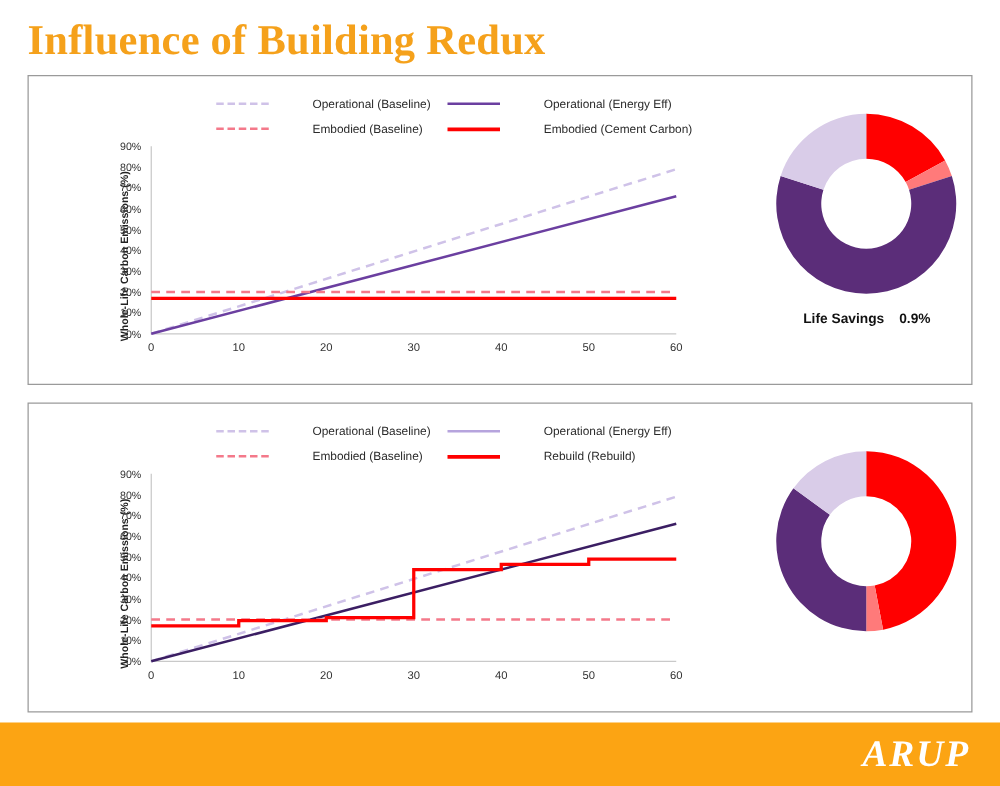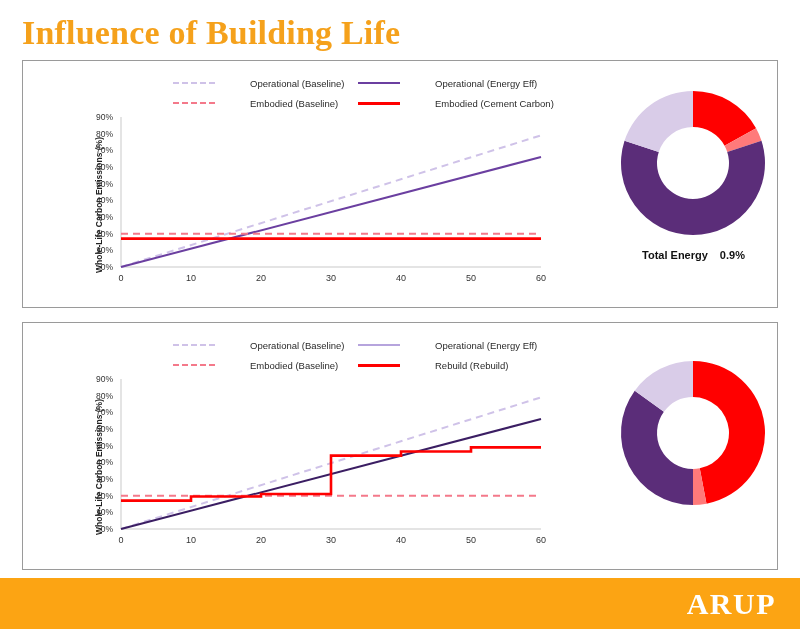--- a/index.html
+++ b/index.html
@@ -95,35 +95,36 @@
     position:absolute;left:0;top:168px;width:175px;
     text-align:center;
     font-size:11px;font-weight:bold;color:#111;
   }
   .savings .sv-val{margin-left:12px;}
 
   
   .footer{
     position:absolute;left:0;top:578px;width:800px;height:51px;
     background:#FCA413;
+    font-style:italic;
   }
   .arup{
     position:absolute;right:24px;top:50%;
     transform:translateY(-50%);
     font-family:"Liberation Serif", serif;
     font-size:30px;font-weight:bold;color:#ffffff;
     letter-spacing:1.5px;
   }
 </style>
 </head>
 <body>
 
 <div class="slide">
 
-  <div class="title">Influence of Building Life</div>
+  <div class="title">Influence of Building Redux</div>
 
   <div class="panel" id="panel-1">
 
     <div class="legend">
       <div class="leg-item">
         <span class="leg-swatch sw-dash-lav"></span>
         <span class="leg-label">Operational (Baseline)</span>
       </div>
       <div class="leg-item">
         <span class="leg-swatch sw-solid-purple"></span>
@@ -174,21 +175,21 @@
     </div>
 
     <div class="donut-wrap" id="donut-1">
       <svg class="donut-svg" id="dsvg-1" width="175" height="165" viewBox="0 0 175 165">
           <path d="M87,10 A72,72 0 0 1 150.09408096315818,47.31373546467651 L118.54704048157909,64.65686773233826 A36,36 0 0 0 87,46 Z" fill="#FF0000"></path>
           <path d="M150.09408096315818,47.31373546467651 A72,72 0 0 1 155.47606917325106,59.7507764050038 L121.23803458662553,70.8753882025019 A36,36 0 0 0 118.54704048157909,64.65686773233826 Z" fill="#FF7A7A"></path>
           <path d="M155.47606917325106,59.7507764050038 A72,72 0 1 1 18.523930826748938,59.75077640500379 L52.76196541337447,70.8753882025019 A36,36 0 1 0 121.23803458662553,70.8753882025019 Z" fill="#5B2D79"></path>
           <path d="M18.523930826748938,59.75077640500379 A72,72 0 0 1 86.99999999999999,10 L87,46 A36,36 0 0 0 52.76196541337447,70.8753882025019 Z" fill="#D9CCE8"></path>
         </svg>
       <div class="savings">
-        <span>Total Energy</span><span class="sv-val">0.9%</span>
+        <span>Life Savings</span><span class="sv-val">0.9%</span>
       </div>
     </div>
   </div>
 
   <div class="panel" id="panel-2">
 
     <div class="legend">
       <div class="leg-item">
         <span class="leg-swatch sw-dash-lav"></span>
         <span class="leg-label">Operational (Baseline)</span>

